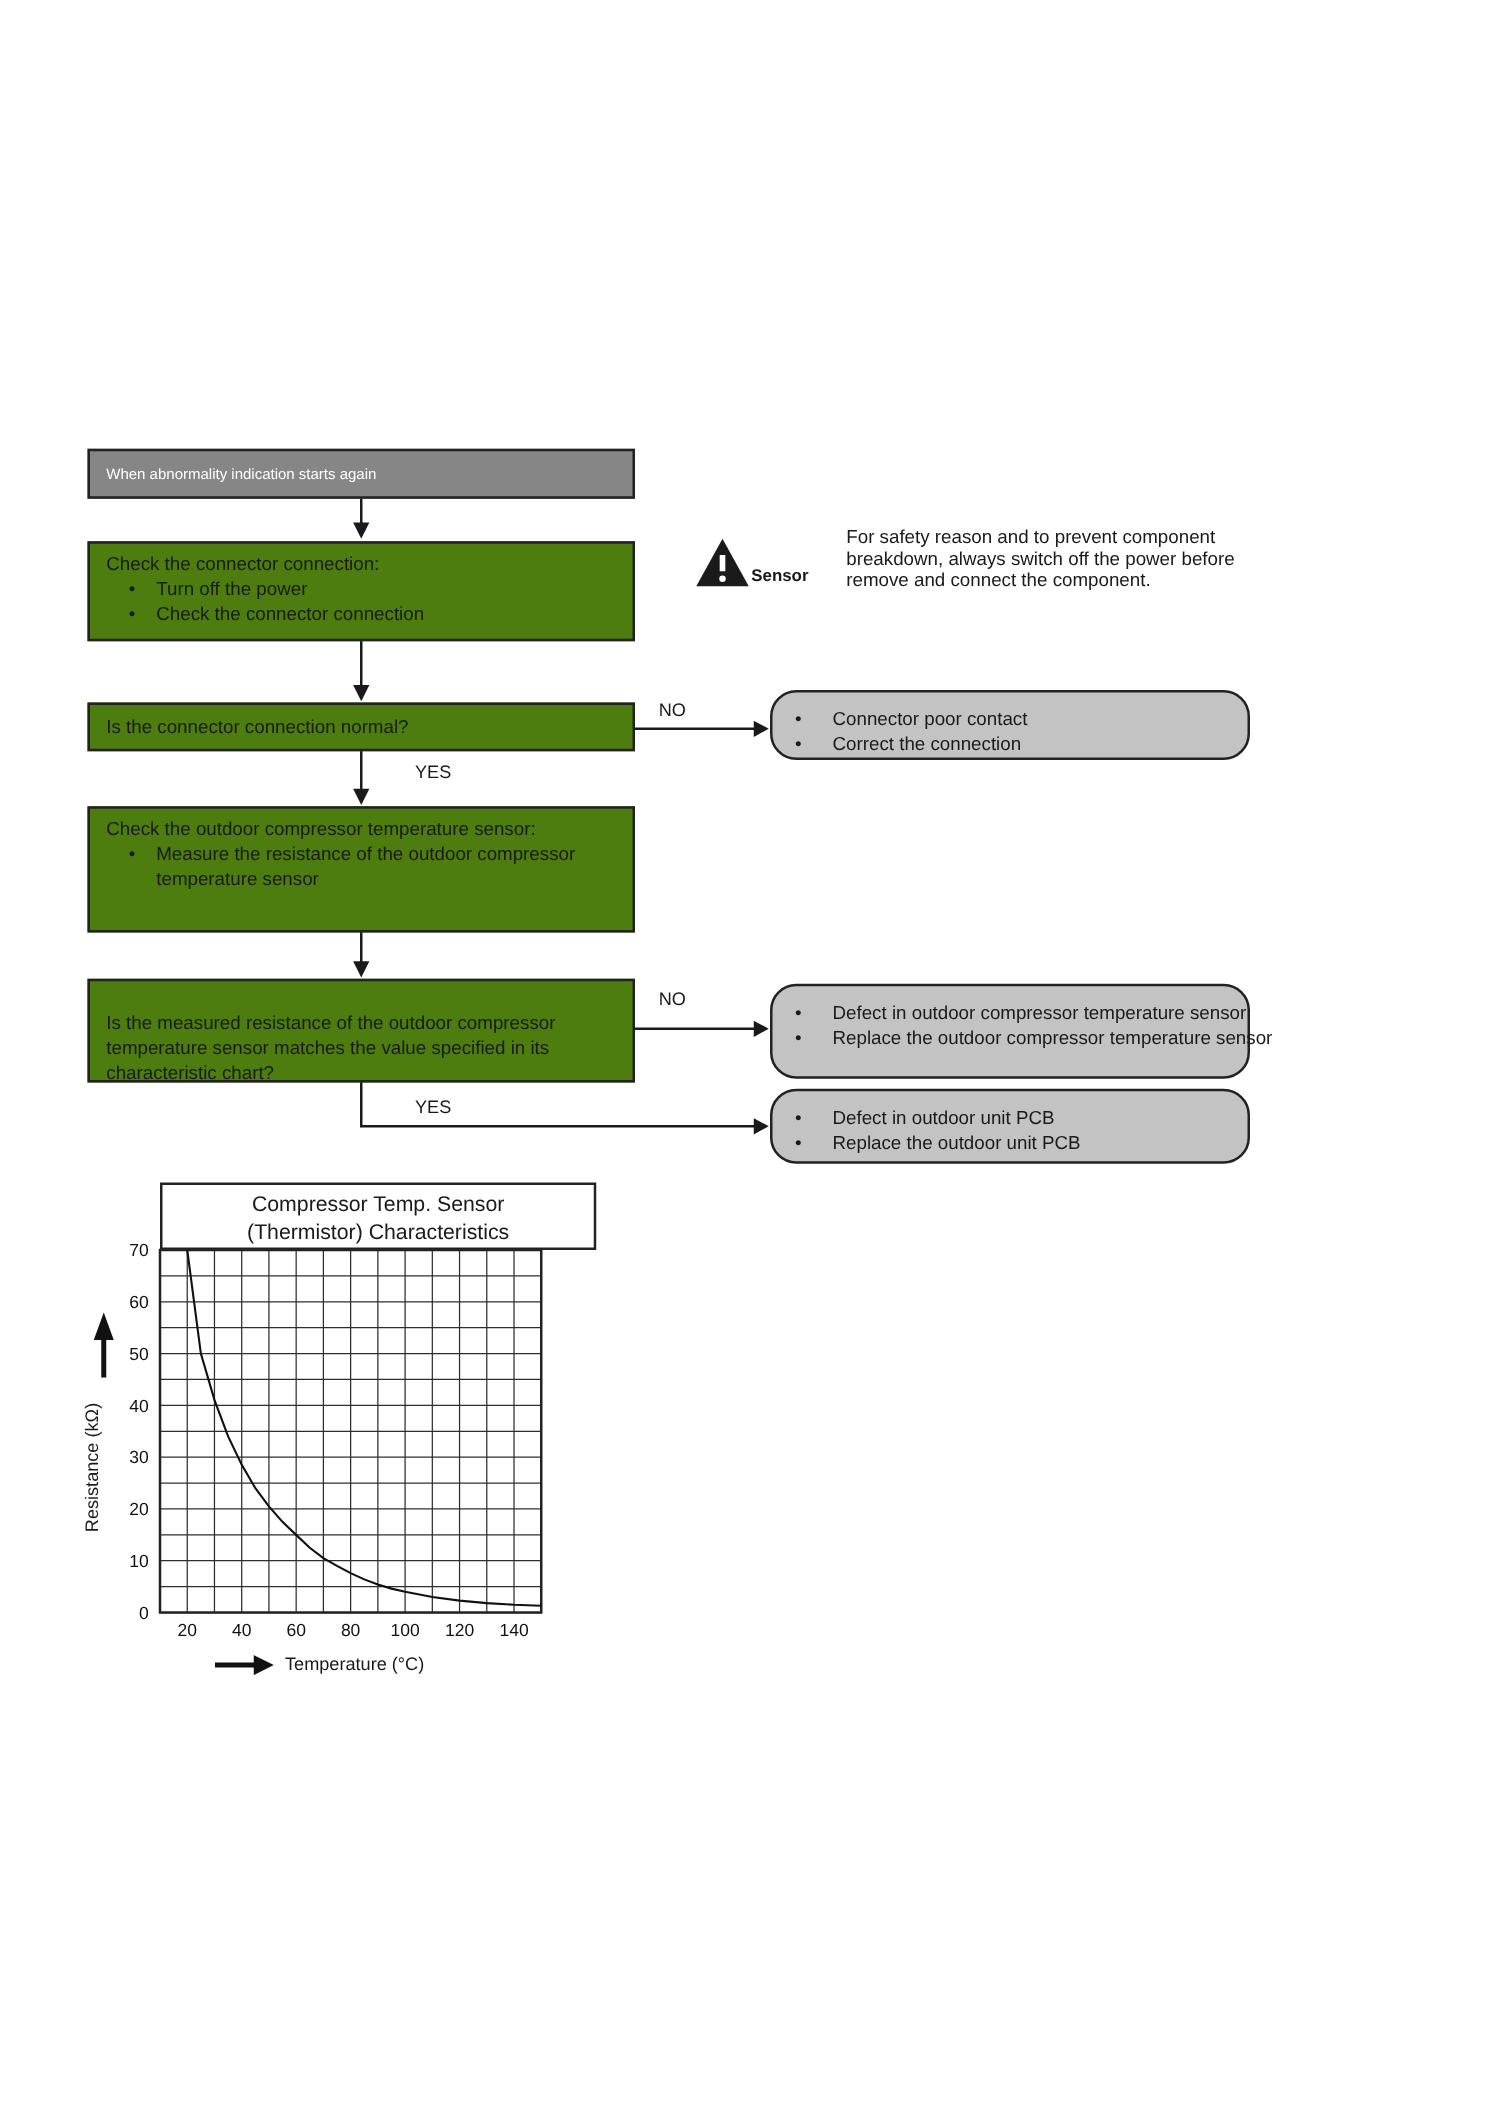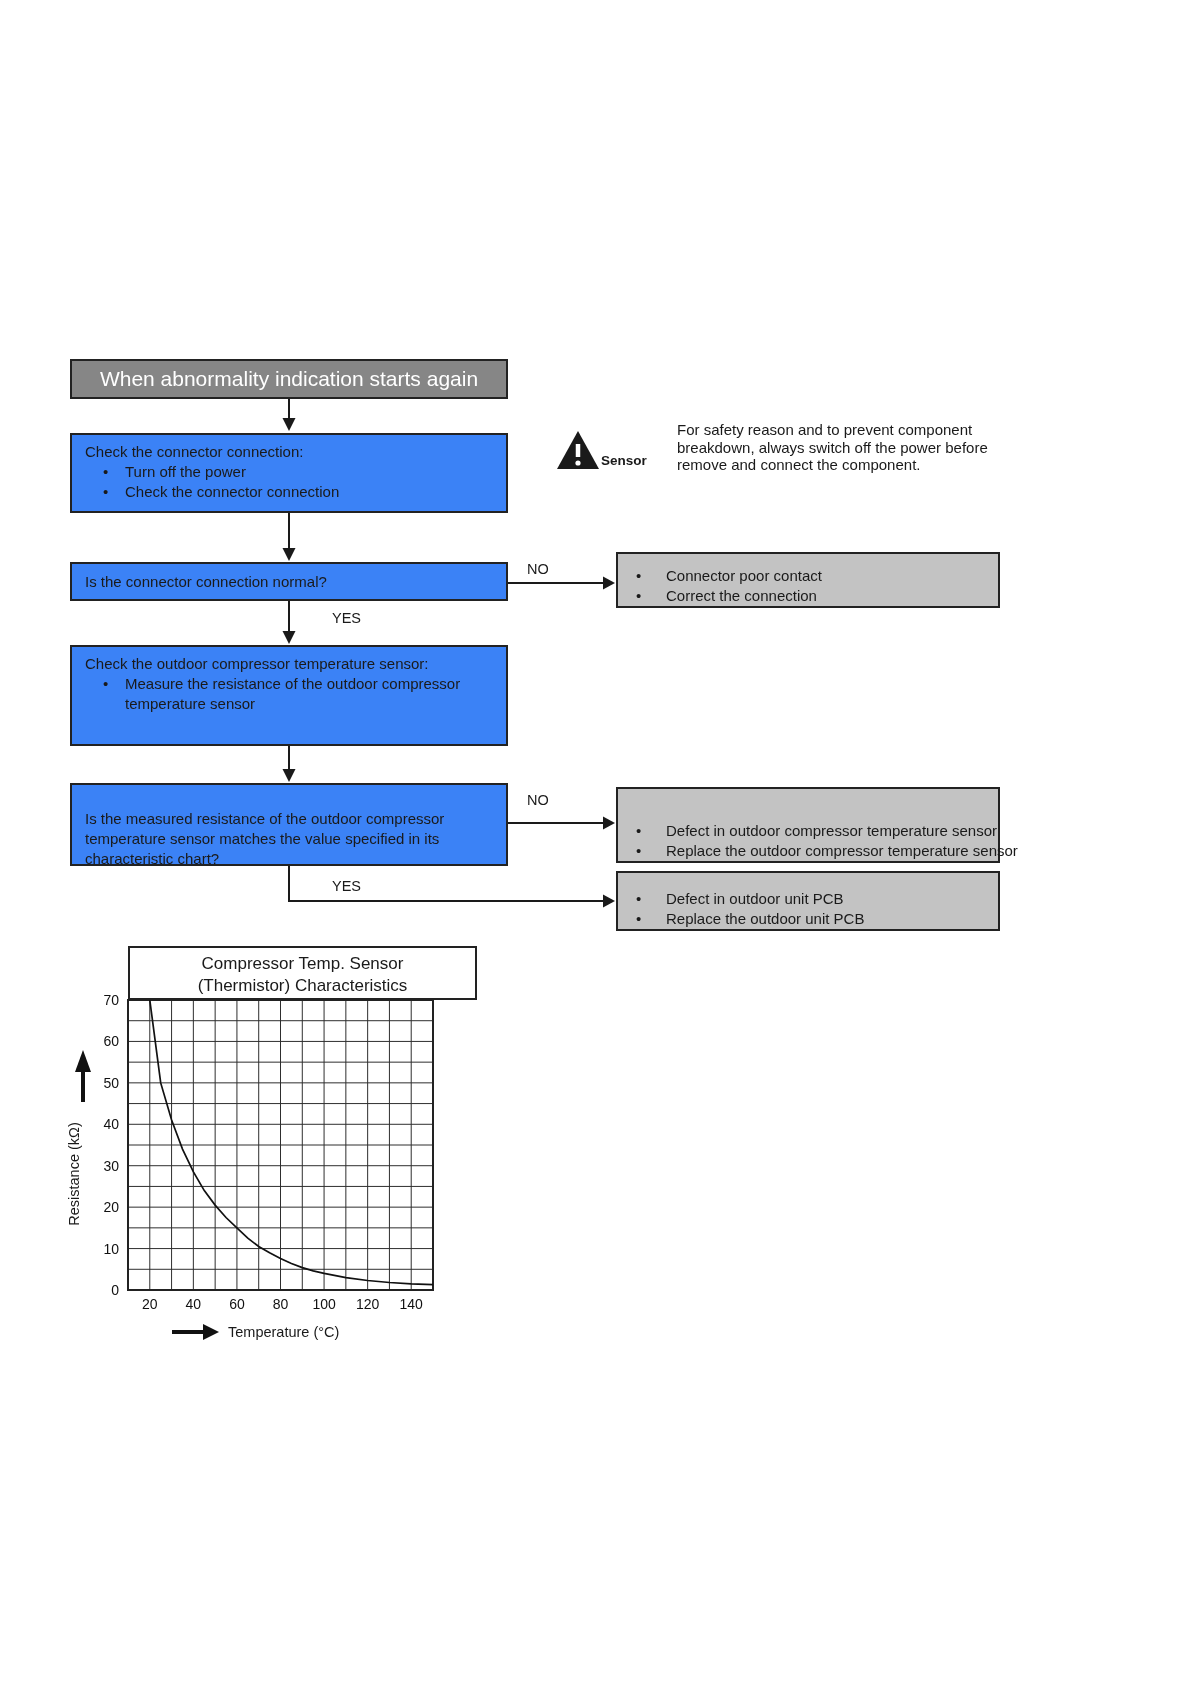--- a/index.html
+++ b/index.html
@@ -3,27 +3,27 @@
 <meta charset="utf-8">
 <style>
   html,body{margin:0;padding:0;background:#ffffff;}
   .page{position:relative;width:1190px;height:1684px;background:#fff;overflow:hidden;
         font-family:"Liberation Sans",sans-serif;color:#1a1a1a;}
   .connectors{position:absolute;left:0;top:0;width:1190px;height:1684px;pointer-events:none;}
   .connectors line, .connectors path{stroke:#1a1a1a;stroke-width:2;fill:none;}
   .connectors polygon{fill:#1a1a1a;stroke:none;}
 
   .fbox{position:absolute;box-sizing:border-box;border:2px solid var(--box-border,#222);
-        background:#3b82f6;font-size:15px;line-height:20px;}
+        background:#4d7c0f;font-size:15px;line-height:20px;}
   .startbox{background:var(--header-bg,#868686);color:var(--header-text,#fff);
-        display:flex;align-items:center;font-size:21px;justify-content:center;}
+        display:flex;align-items:center;padding-left:13px;font-size:12px;}
   .qbox{display:flex;align-items:center;padding-left:13px;}
   .stepbox{padding:7px 13px;}
   .graybox{background:var(--result-bg,#c3c3c3);display:flex;flex-direction:column;
-        justify-content:flex-end;padding:0 12px;}
+        justify-content:flex-start;padding:12px 12px;border-radius:21px;}
   .bullet{display:flex;}
   .dot{padding-left:18px;width:22px;flex:none;}
   .dot::before{content:"\2022";}
   .bullet .bt{flex:1;}
   .graybox .dot{padding-left:6px;width:30px;}
   .graybox .bt{white-space:nowrap;}
   .branchlabel{position:absolute;font-size:14.5px;text-align:right;}
 
   .cautionlabel{position:absolute;font-weight:bold;font-size:13.5px;}
   .cautiontext{position:absolute;width:320px;font-size:15px;line-height:17.5px;}

